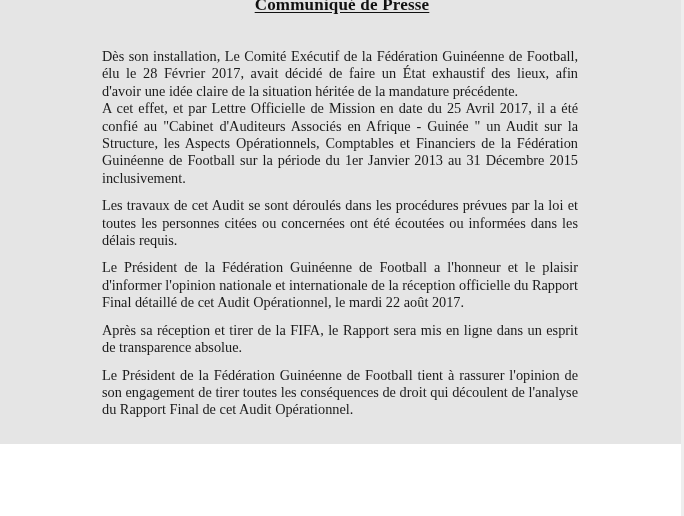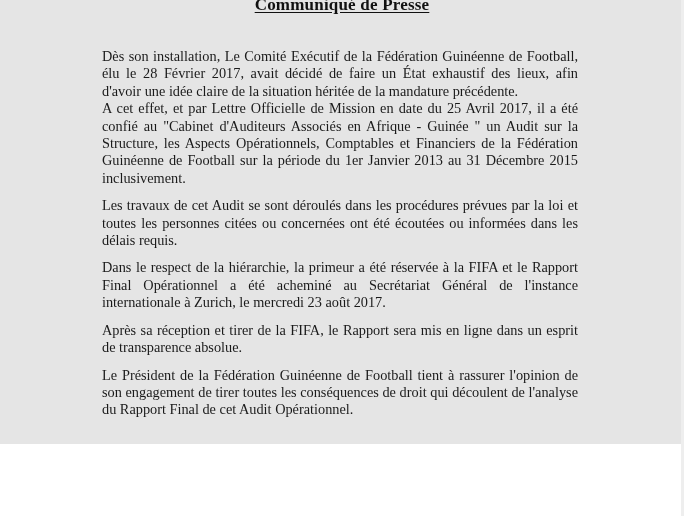--- a/index.html
+++ b/index.html
@@ -58,19 +58,19 @@
 </head>
 <body>
 
 <div class="page">
   <div class="title">Communiqué de Presse</div>
 
   <div class="content">
     <p>Dès son installation, Le Comité Exécutif de la Fédération Guinéenne de Football, élu le 28 Février 2017, avait décidé de faire un État exhaustif des lieux, afin d'avoir une idée claire de la situation héritée de la mandature précédente.</p>
     <p>A cet effet, et par Lettre Officielle de Mission en date du 25 Avril 2017, il a été confié au "Cabinet d'Auditeurs Associés en Afrique - Guinée "  un Audit sur la Structure, les Aspects Opérationnels, Comptables et Financiers de la Fédération Guinéenne de Football sur la période du 1er Janvier 2013 au 31 Décembre 2015 inclusivement.</p>
     <p class="gap">Les travaux de cet Audit se sont déroulés dans les procédures prévues par la loi et toutes les personnes citées ou concernées ont été écoutées ou informées dans les délais requis.</p>
-    <p class="gap">Dans le respect de la hiérarchie, la primeur a été réservée à la FIFA et le Rapport Final Opérationnel a été acheminé au Secrétariat Général de l'instance internationale à Zurich, le mercredi 23 août 2017.</p>
+    <p class="gap">Le Président de la Fédération Guinéenne de Football a l'honneur et le plaisir d'informer l'opinion nationale et internationale de la réception officielle du Rapport Final détaillé de cet Audit Opérationnel, le mardi 22 août 2017.</p>
     <p class="gap">Après sa réception et tirer de la FIFA, le Rapport sera mis en ligne dans un esprit de transparence absolue.</p>
     <p class="gap">Le Président de la Fédération Guinéenne de Football tient à rassurer l'opinion de son engagement de tirer toutes les conséquences de droit qui découlent de l'analyse du Rapport Final de cet Audit Opérationnel.</p>
   </div>
 
   <div class="right-edge"></div>
 </div>
 
 </body></html>

